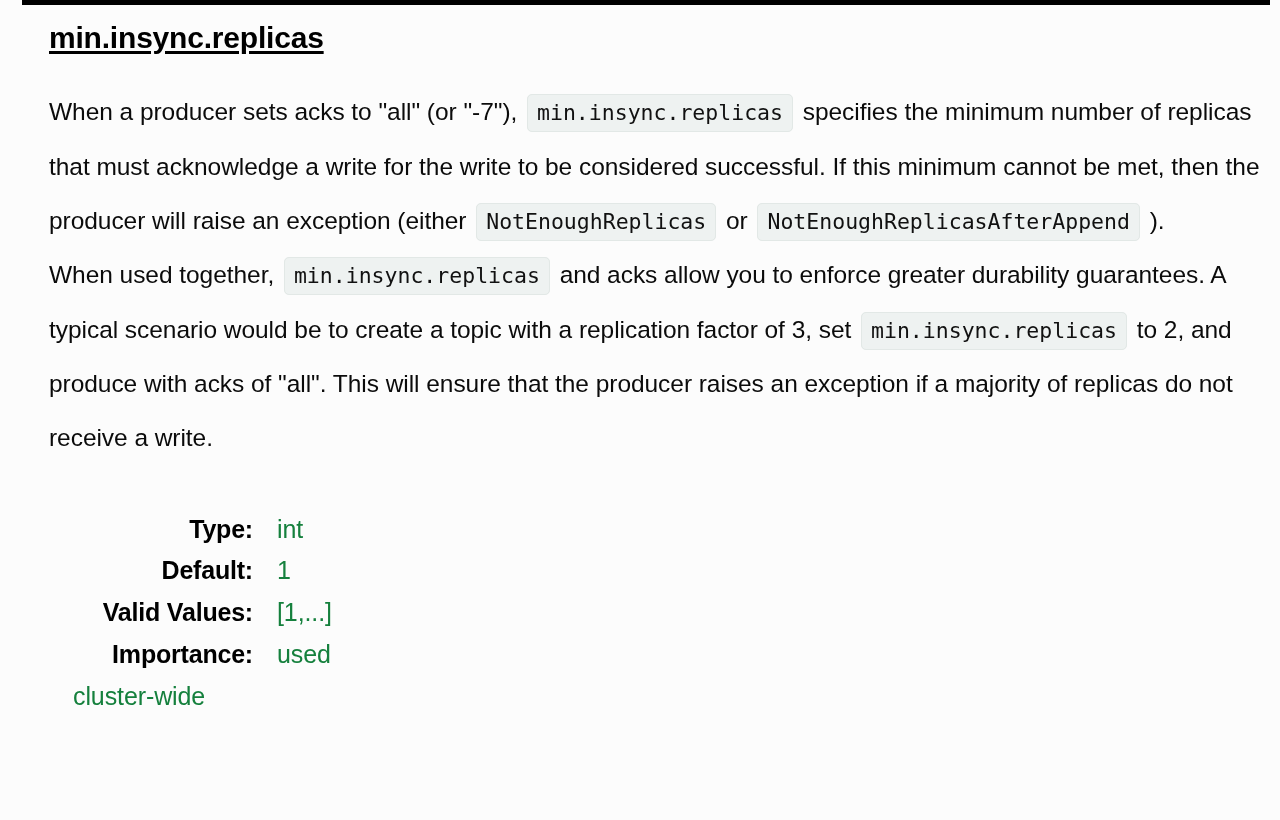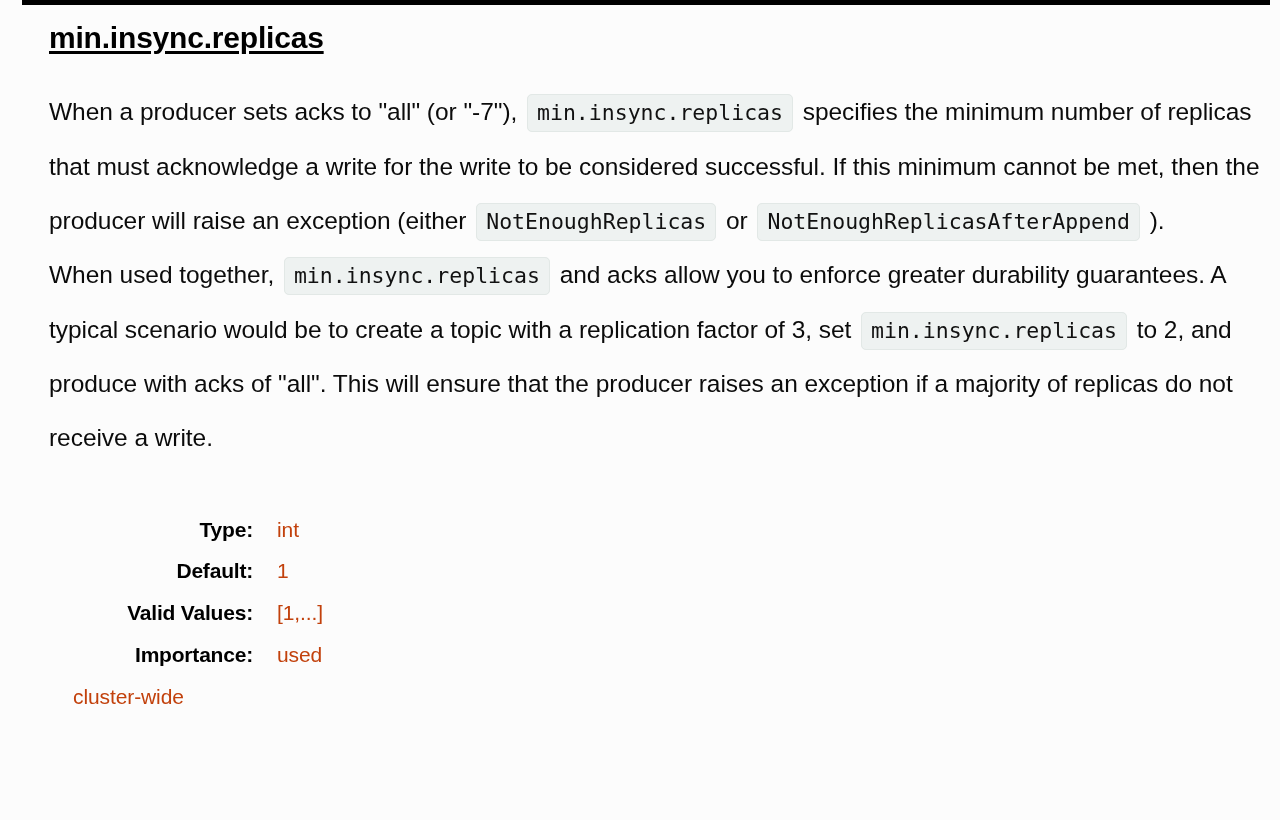--- a/index.html
+++ b/index.html
@@ -75,41 +75,41 @@
     color: #111111;
     white-space: nowrap;
     letter-spacing: 0px;
     margin: 0 3px;
   }
 
   
   dl.config-meta {
     margin: 44px 0 0 0;
     padding: 0;
-    font-size: 21px;
+    font-size: 25px;
     line-height: 41.8px;
   }
   dl.config-meta .meta-row {
     display: flex;
     align-items: baseline;
   }
   dl.config-meta dt {
     width: 204px;
     min-width: 204px;
     text-align: right;
     font-weight: bold;
     margin: 0;
     padding: 0;
     color: #000000;
     letter-spacing: -0.2px;
   }
   dl.config-meta dd {
     margin: 0 0 0 24px;
     padding: 0;
-    color: #c2410c;
+    color: #15803d;
     letter-spacing: -0.1px;
   }
 </style>
 </head>
 <body>
 
 <div class="top-rule"></div>
 
 <div class="page">
   <div class="content">

